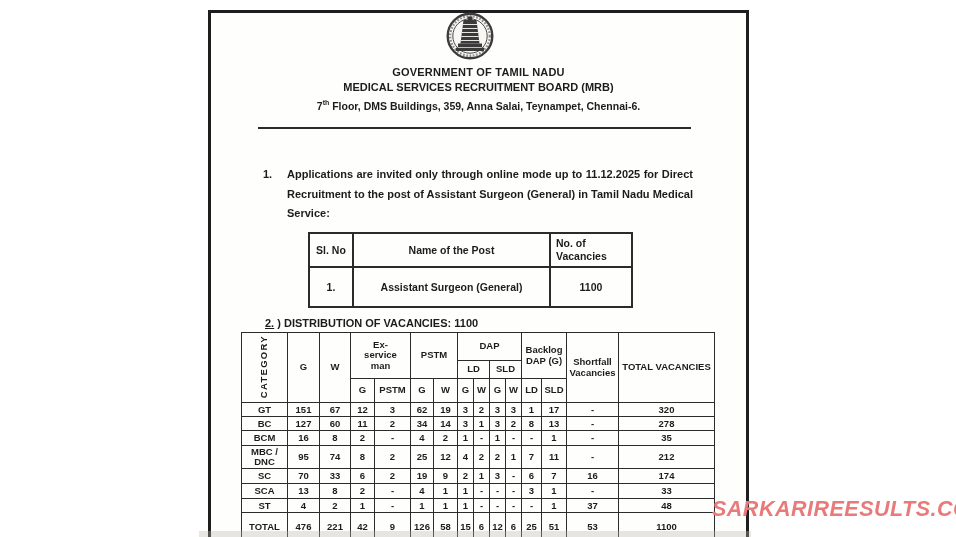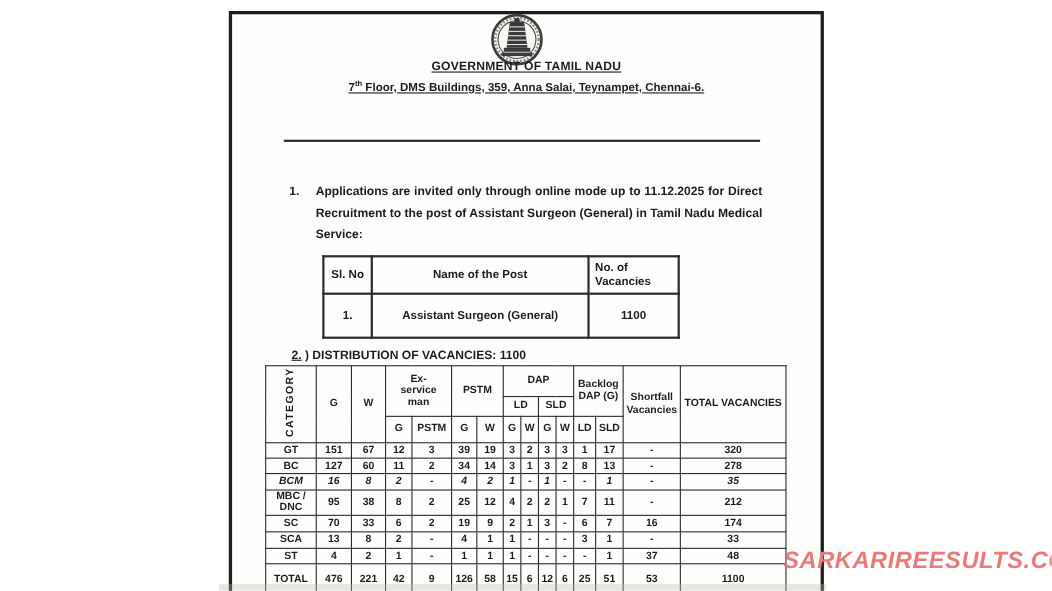--- a/index.html
+++ b/index.html
@@ -11,37 +11,37 @@
   .frame{
     position:absolute;left:208px;top:10px;width:541px;height:560px;
     box-sizing:border-box;border:3px solid #1e1e1e;background:#fefefd;
   }
   .content{position:relative;width:100%;height:100%;color:#1c1c1c;font-weight:700;}
 
   
   .emblem{position:absolute;left:234px;top:-1px;width:50px;height:48px;}
 
   
-  .org{position:absolute;top:41px;left:0;width:535px;text-align:center;text-decoration:underline;}
+  .org{position:absolute;top:52px;left:0;width:535px;text-align:center;}
   .org .l1{font-size:11px;line-height:15px;letter-spacing:.2px;}
   .org .l2{font-size:11px;line-height:15px;}
   .org .l3{font-size:10.5px;line-height:15px;}
   .org .l4{font-size:10.5px;line-height:15px;}
   .org sup{font-size:7px;}
 
   .rule{position:absolute;top:114px;left:47px;width:433px;height:2px;background:#2a2a2a;}
 
   .notif{position:absolute;top:130px;left:52px;width:426px;display:flex;justify-content:space-between;font-size:11px;}
 
   .intro{position:absolute;top:152px;left:52px;width:430px;display:flex;font-size:11px;line-height:19.5px;}
   .intro .marker{width:24px;flex:none;}
   .intro .text{flex:1;text-align:justify;}
 
   
-  .post-table{position:absolute;top:219px;left:82px;border-collapse:collapse;table-layout:fixed;padding-left:29px;}
+  .post-table{position:absolute;top:219px;left:97px;border-collapse:collapse;table-layout:fixed;padding-left:29px;}
   .post-table th,.post-table td{
     border:2px solid #2b2b2b;font-size:10.5px;font-weight:700;
     text-align:center;vertical-align:middle;padding:0 3px;box-sizing:border-box;
   }
   .post-table .c0{width:44px;}
   .post-table .c1{width:197px;}
   .post-table .c2{width:82px;}
   .post-table thead tr{height:34px;}
   .post-table tbody tr{height:40px;}
   .post-table th.vac{text-align:left;padding-left:5px;line-height:1.25;}
@@ -55,21 +55,21 @@
     border:1.5px solid #2b2b2b;text-align:center;vertical-align:middle;
     padding:0 1px;font-weight:700;box-sizing:border-box;
   }
   .vtable th{font-size:9.5px;line-height:1.12;}
   .vtable td{font-size:9.5px;line-height:1.05;}
   .vtable thead tr:nth-child(1){height:28px;}
   .vtable thead tr:nth-child(2){height:18px;}
   .vtable thead tr:nth-child(3){height:24px;}
   .vtable th.exsvc{padding:0 9px;margin-left:20px;}
   .vtable tbody tr{height:14px;}
-  .vtable tbody tr:nth-child(3){height:15px;font-style:italic;}
+  .vtable tbody tr:nth-child(3){height:15px;}
   .vtable tbody tr:nth-child(4){height:23px;}
   .vtable tbody tr:nth-child(5){height:15px;}
   .vtable tbody tr:nth-child(6){height:15px;}
   .vtable tbody tr:nth-child(8){height:28px;font-size:10px;}
   .vert{writing-mode:vertical-rl;transform:rotate(180deg);letter-spacing:1.3px;font-size:9.5px;display:inline-block;}
 
   
   .bstrip{position:absolute;left:199px;top:531px;width:552px;height:6px;background:rgba(188,183,170,.35);z-index:5;}
 
   
@@ -97,20 +97,21 @@
         <line x1="16.8" y1="20.5" x2="33.2" y2="20.5"></line>
         <line x1="16.3" y1="24.5" x2="33.7" y2="24.5"></line>
         <line x1="15.8" y1="28.5" x2="34.2" y2="28.5"></line>
       </g>
       <rect x="13" y="31.5" width="24" height="3.6" fill="#3a3a3a"></rect>
       <rect x="11" y="35.8" width="28" height="3.2" fill="#3a3a3a"></rect>
     </svg>
 
     <div class="org">
       <div class="l1">GOVERNMENT OF TAMIL NADU</div>
+      <div class="l2">MEDICAL SERVICES RECRUITMENT BOARD (MRB)</div>
       <div class="l3"><span>7</span><sup>th</sup><span> Floor, DMS Buildings, 359, Anna Salai, Teynampet, Chennai-6.</span></div>
     </div>
 
     <div class="rule"></div>
 
 
     <div class="intro">
       <span class="marker">1.</span>
       <span class="text">Applications are invited only through online mode up to 11.12.2025 for Direct Recruitment to the post of Assistant Surgeon (General) in Tamil Nadu Medical Service:</span>
     </div>
@@ -189,21 +190,21 @@
           <th>SLD</th>
         </tr>
       </thead>
       <tbody>
           <tr>
             <td>GT</td>
             <td>151</td>
             <td>67</td>
             <td>12</td>
             <td>3</td>
-            <td>39</td>
+            <td>62</td>
             <td>19</td>
             <td>3</td>
             <td>2</td>
             <td>3</td>
             <td>3</td>
             <td>1</td>
             <td>17</td>
             <td>-</td>
             <td>320</td>
           </tr>
@@ -237,21 +238,21 @@
             <td>1</td>
             <td>-</td>
             <td>-</td>
             <td>1</td>
             <td>-</td>
             <td>35</td>
           </tr>
           <tr>
             <td>MBC / DNC</td>
             <td>95</td>
-            <td>38</td>
+            <td>74</td>
             <td>8</td>
             <td>2</td>
             <td>25</td>
             <td>12</td>
             <td>4</td>
             <td>2</td>
             <td>2</td>
             <td>1</td>
             <td>7</td>
             <td>11</td>

